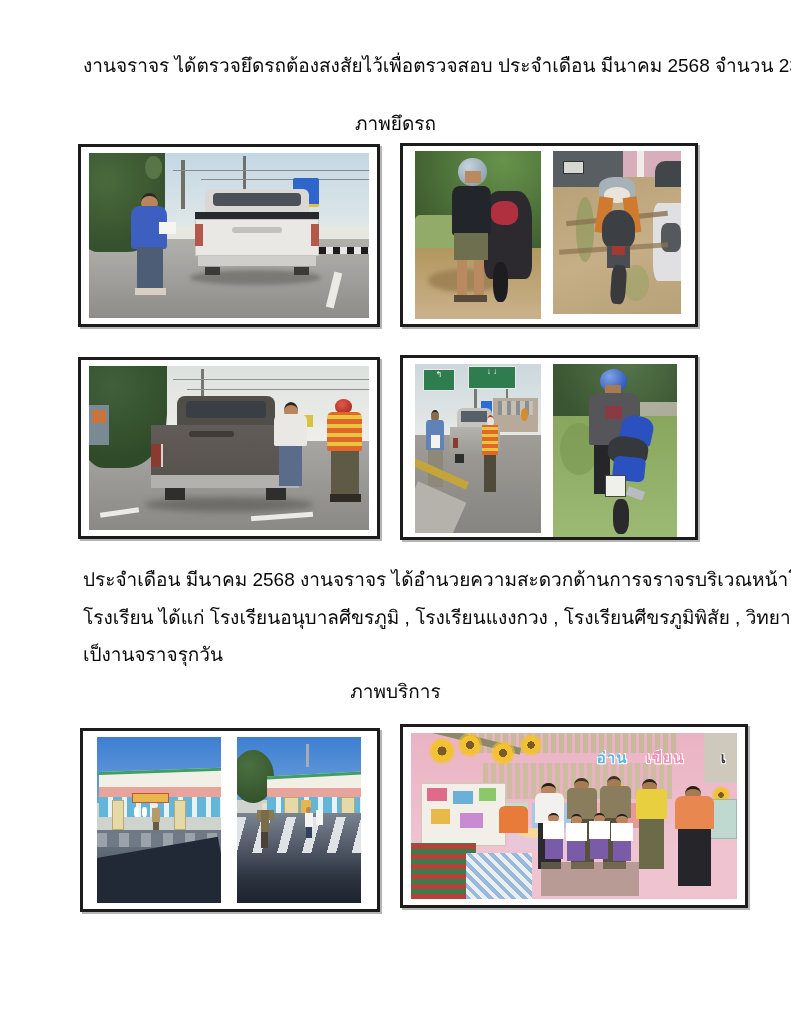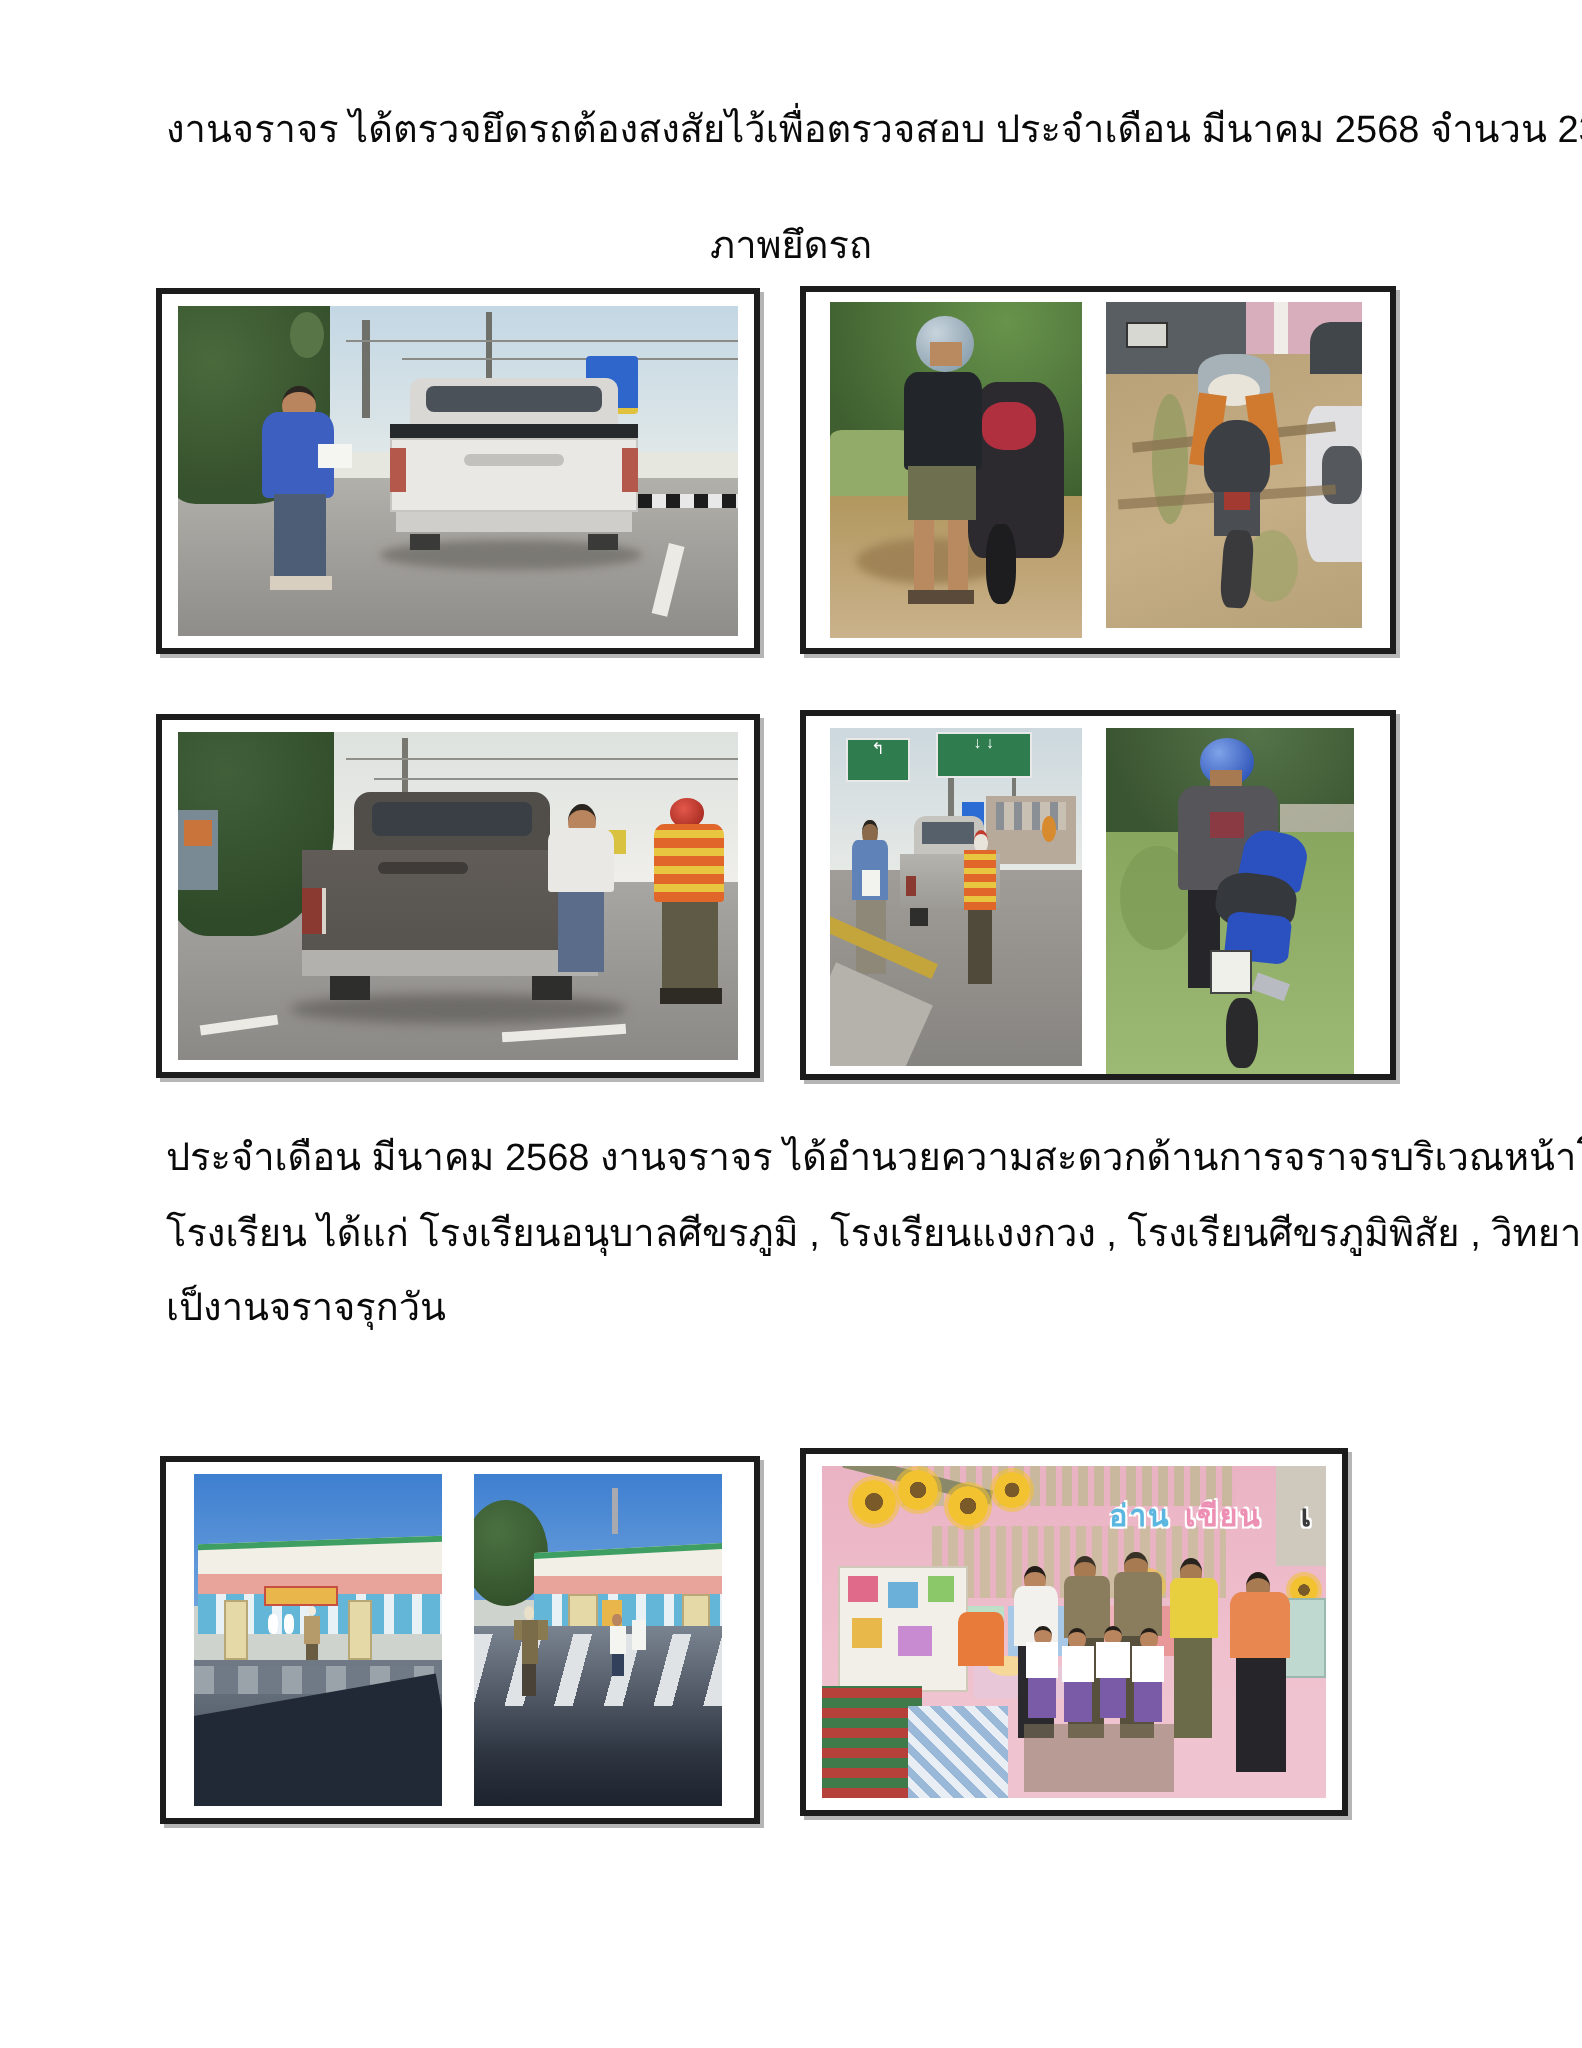--- a/index.html
+++ b/index.html
@@ -181,20 +181,21 @@
       <div class="r" style="left:42%;top:64%;width:17%;height:13%;background:#f0f0ea;border:1px solid #444;box-sizing:border-box;font-size:6px;color:#333;text-align:center;line-height:9px;"></div>
       <div class="r" style="left:48%;top:78%;width:13%;height:20%;background:#2a2a2c;border-radius:40%;"></div>
       <div class="r" style="left:60%;top:72%;width:14%;height:5%;background:#b8bcc2;transform:rotate(20deg);"></div>
     </div>
   </div>
 
   <div class="txt" style="left:83px;top:566px;">ประจำเดือน มีนาคม 2568 งานจราจร ได้อำนวยความสะดวกด้านการจราจรบริเวณหน้าโรงเรียนจำนวน 4</div>
   <div class="txt" style="left:83px;top:604px;">โรงเรียน ได้แก่ โรงเรียนอนุบาลศีขรภูมิ , โรงเรียนแงงกวง , โรงเรียนศีขรภูมิพิสัย , วิทยาลัยการอาชีพศีขรภูมิ</div>
   <div class="txt" style="left:83px;top:641px;">เป็งานจราจรุกวัน</div>
 
+  <div class="txt center" style="top:678px;">ภาพบริการ</div>
 
   <div class="frame" style="left:80px;top:728px;width:300px;height:184px;padding:6px 14px;gap:16px;align-items:flex-start;">
     <div class="ph" style="width:124px;height:166px;">
       <div class="r" style="left:0;top:0;right:0;height:40%;background:linear-gradient(#3e7fd0,#6ea2dd);"></div>
       <div class="r" style="left:2%;top:20%;width:98%;height:10%;background:#f2efe6;border-top:3px solid #3f9e62;transform:skewY(-2deg);"></div>
       <div class="r" style="left:2%;top:30%;width:98%;height:6%;background:#e8a49a;"></div>
       <div class="r" style="left:2%;top:36%;width:98%;height:12%;background:repeating-linear-gradient(90deg,#63b6d8 0 9px,#e8f2f6 9px 14px);"></div>
       <div class="r" style="left:28%;top:34%;width:30%;height:6%;background:#e8b64a;border:1px solid #c85040;box-sizing:border-box;"></div>
       <div class="r" style="left:12%;top:38%;width:10%;height:18%;background:#e6d9a8;border:1px solid #b8a878;box-sizing:border-box;"></div>
       <div class="r" style="left:62%;top:38%;width:10%;height:18%;background:#e6d9a8;border:1px solid #b8a878;box-sizing:border-box;"></div>
@@ -223,21 +224,21 @@
       <div class="r" style="left:16%;top:44%;width:14%;height:6%;background:#8a7a52;"></div>
       <div class="r" style="left:19%;top:44%;width:7%;height:13%;background:#7a6c48;"></div>
       <div class="r" style="left:19%;top:57%;width:6%;height:10%;background:#4a4236;"></div>
       <div class="r" style="left:56%;top:42%;width:3.5%;height:4%;background:#b9855f;border-radius:50%;"></div>
       <div class="r" style="left:54.5%;top:46%;width:7%;height:8%;background:#f4f4f0;"></div>
       <div class="r" style="left:55.5%;top:54%;width:5%;height:7%;background:#33405c;"></div>
       <div class="r" style="left:64%;top:44%;width:5%;height:9%;background:#f4f4f0;"></div>
     </div>
   </div>
 
-  <div class="frame" style="left:400px;top:724px;width:274px;height:184px;padding:6px 8px;text-align:center;">
+  <div class="frame" style="left:400px;top:724px;width:348px;height:184px;padding:6px 8px;text-align:center;">
     <div class="ph" style="width:100%;">
       <div class="r" style="left:0;top:0;right:0;bottom:0;background:linear-gradient(#eab3c4,#f0c3d0 70%);"></div>
       <div class="r" style="left:90%;top:0;width:10%;height:30%;background:#cfc9bd;"></div>
       <div class="r" style="left:16%;top:0;width:66%;height:12%;background:repeating-linear-gradient(90deg,#c9b79e 0 5px,#eab3c4 5px 8px),repeating-linear-gradient(0deg,#c9b79e 0 3px,rgba(0,0,0,0) 3px 6px);"></div>
       <div class="r" style="left:22%;top:18%;width:58%;height:22%;background:repeating-linear-gradient(90deg,#cdbba2 0 5px,#eab3c4 5px 8px),repeating-linear-gradient(0deg,#cdbba2 0 3px,rgba(0,0,0,0) 3px 6px);"></div>
       <div class="r" style="left:4%;top:2%;width:30%;height:4%;background:#8a8a6a;transform:rotate(14deg);"></div>
       <div class="flw" style="left:6%;top:4%;width:22px;height:22px;"></div>
       <div class="flw" style="left:15%;top:1%;width:20px;height:20px;"></div>
       <div class="flw" style="left:25%;top:6%;width:20px;height:20px;"></div>
       <div class="flw" style="left:34%;top:2%;width:18px;height:18px;"></div>

